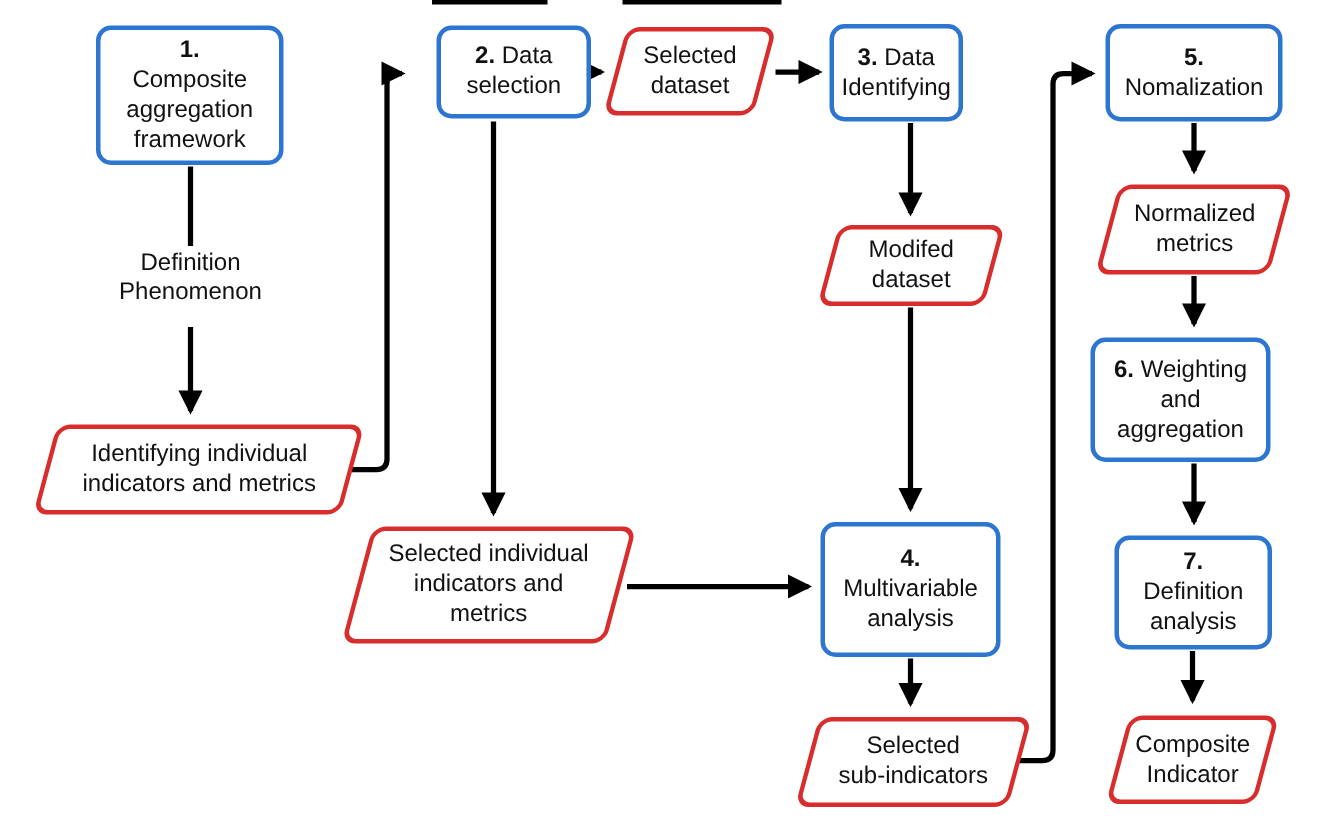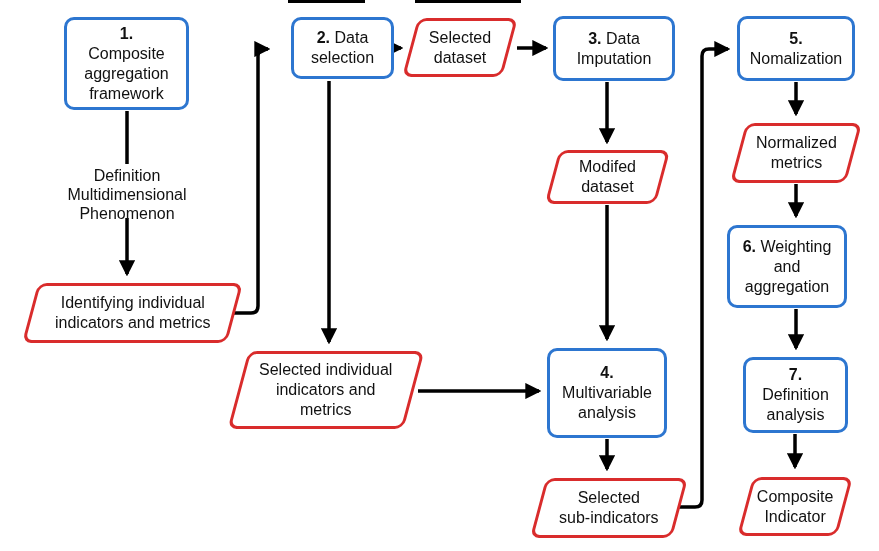--- a/index.html
+++ b/index.html
@@ -81,21 +81,20 @@
 
   <div class="step" style="left:64px;top:17px;width:125px;height:93px;">
     <span class="ln b">1.</span>
     <span class="ln">Composite</span>
     <span class="ln">aggregation</span>
     <span class="ln">framework</span>
   </div>
 
   <div class="freelabel" style="left:37px;top:166px;width:180px;text-align:center;">
     <span class="ln">Definition</span>
-    <span class="ln">Multidimensional</span>
     <span class="ln">Phenomenon</span>
   </div>
 
   <div class="pgram" style="left:30px;top:283px;width:205px;height:60px;">
     <div class="pgram-inner">
       <span class="ln">Identifying individual</span>
       <span class="ln">indicators and metrics</span>
     </div>
   </div>
 
@@ -104,23 +103,23 @@
     <span class="ln">selection</span>
   </div>
 
   <div class="pgram" style="left:410px;top:18px;width:100px;height:59px;">
     <div class="pgram-inner">
       <span class="ln">Selected</span>
       <span class="ln">dataset</span>
     </div>
   </div>
 
-  <div class="step" style="left:553px;top:16px;width:122px;height:65px;">
+  <div class="step" style="left:553px;top:16px;width:89px;height:65px;">
     <span class="ln"><span class="b">3.</span> <span>Data</span></span>
-    <span class="ln">Imputation</span>
+    <span class="ln">Identifying</span>
   </div>
 
   <div class="pgram" style="left:552px;top:150px;width:111px;height:54px;">
     <div class="pgram-inner">
       <span class="ln">Modifed</span>
       <span class="ln">dataset</span>
     </div>
   </div>
 
   <div class="pgram" style="left:238px;top:351px;width:176px;height:78px;">

